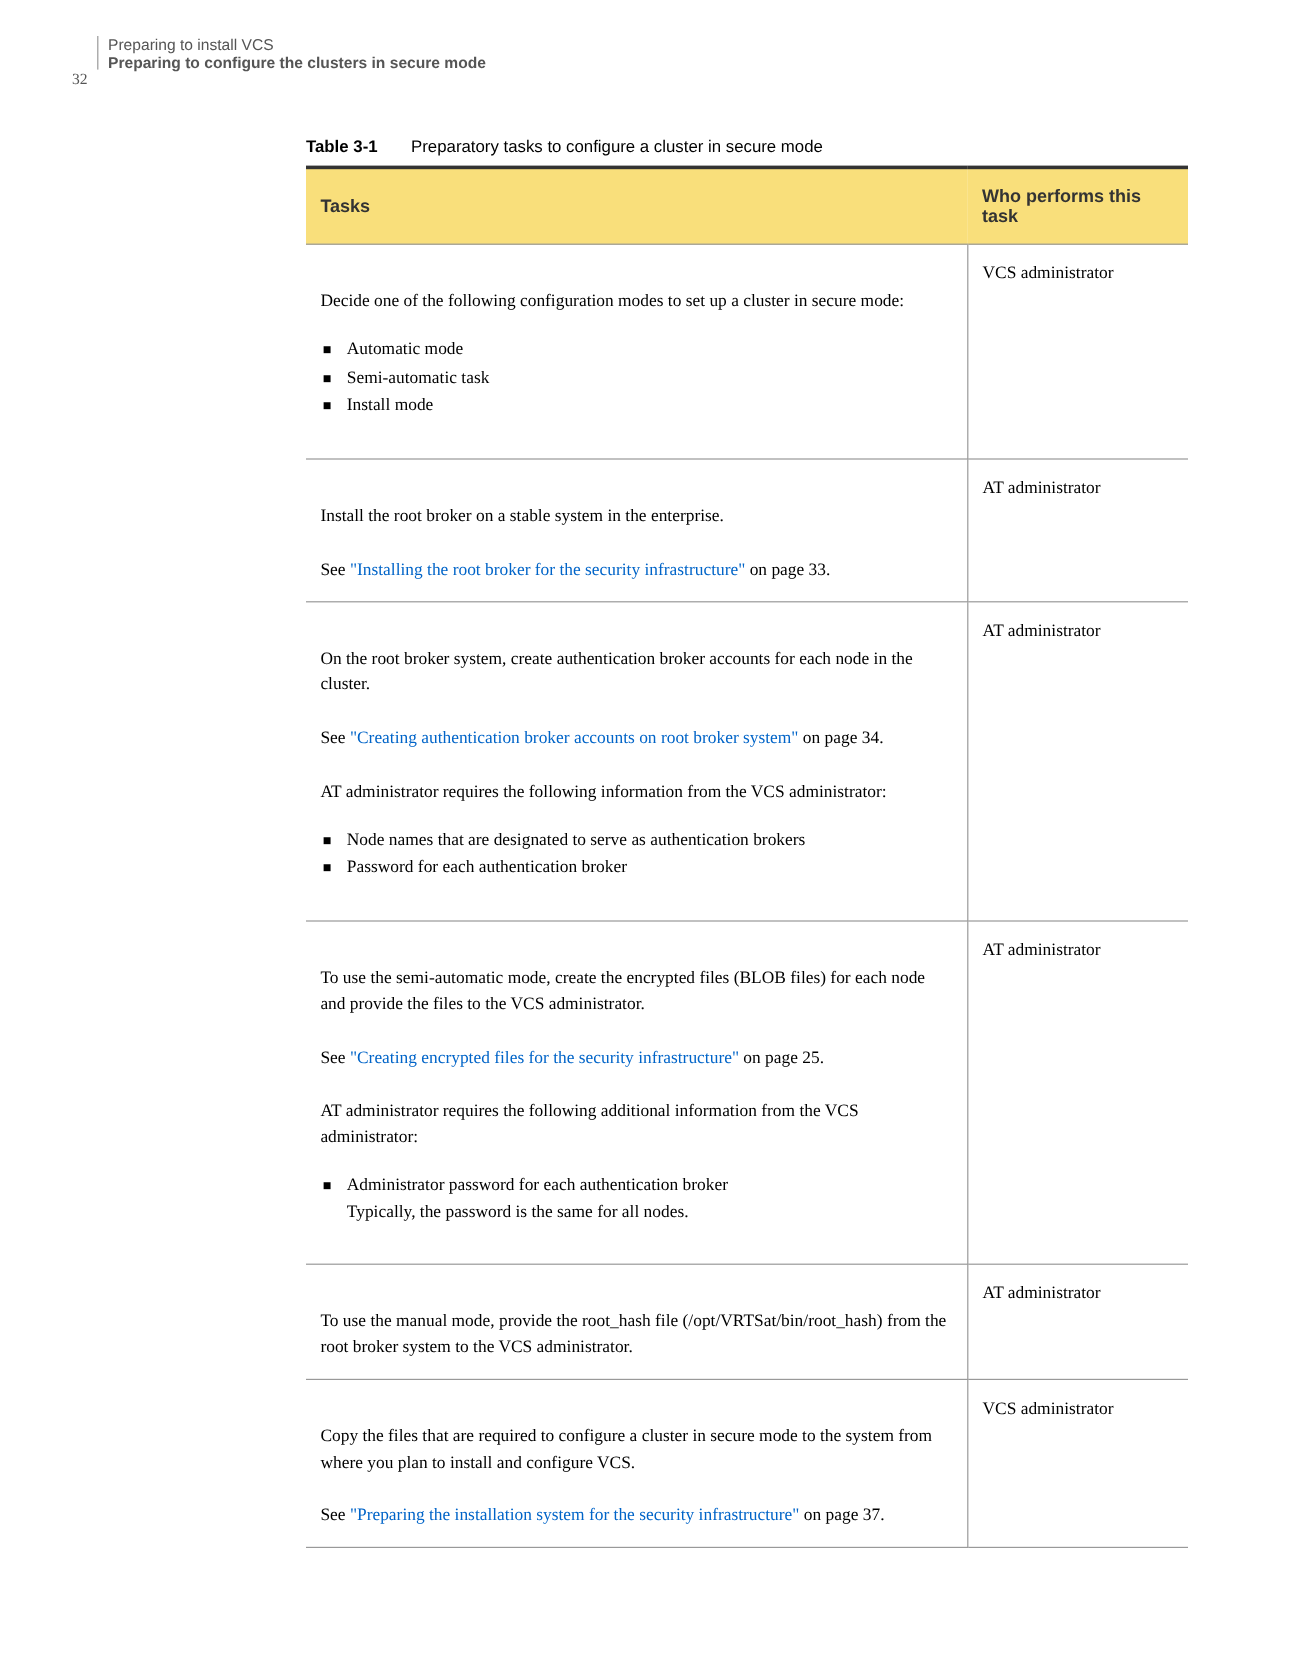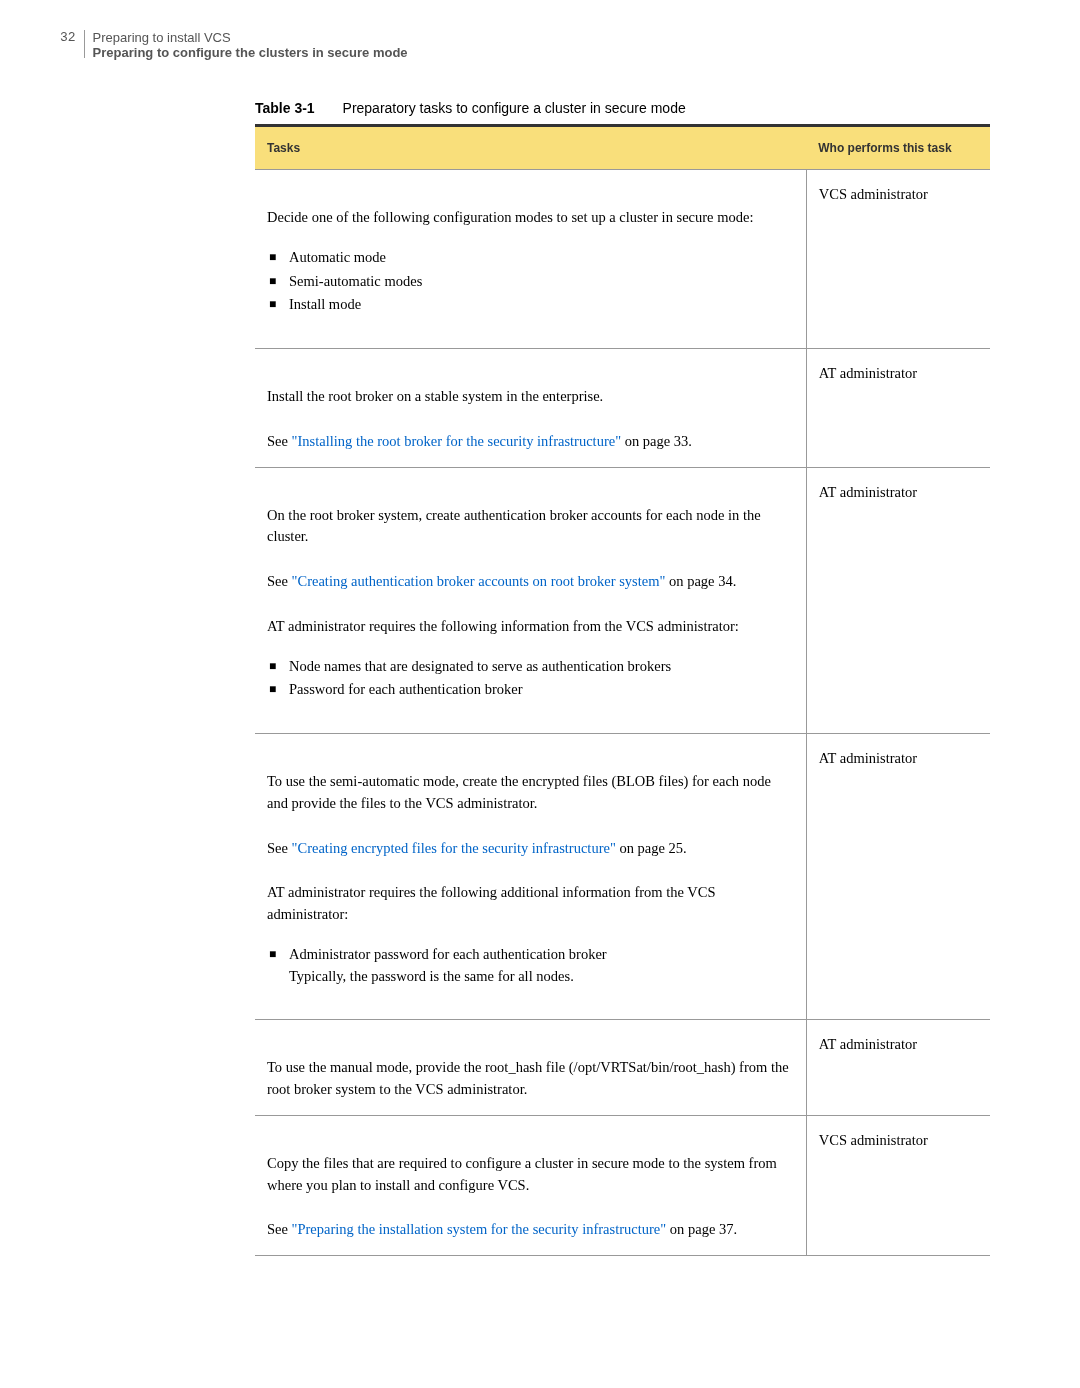--- a/index.html
+++ b/index.html
@@ -20,21 +20,22 @@
     .page-header {
       display: flex;
       align-items: flex-start;
       font-size: 13px;
       color: #555;
       margin-bottom: 40px;
     }
     
     .page-number {
       margin-right: 8px;
-      font-family: Liberation Mono, monospace;
+      font-family: Liberation Serif, serif;
+      margin-top: 28px;
     }
     
     .header-divider {
       width: 1px;
       height: 28px;
       background: #999;
       margin-right: 8px;
     }
     
     .header-text {
@@ -71,21 +72,21 @@
       border-collapse: collapse;
       width: 100%;
     }
     
     thead th {
       background-color: #F9DF7B;
       text-align: left;
       padding: 14px 12px;
       font-family: Arial, sans-serif;
       font-weight: bold;
-      font-size: 12px;
+      font-size: 15px;
       color: #333;
       border-top: 3px solid #333;
       border-bottom: 1px solid #999;
     }
     
     thead th:first-child {
       width: 75%;
     }
     
     tbody td {
@@ -160,21 +161,21 @@
         <th>Tasks</th>
         <th>Who performs this task</th>
       </tr>
     </thead>
     <tbody>
       <tr>
         <td>
           <div class="para">Decide one of the following configuration modes to set up a cluster in secure mode:</div>
           <ul>
             <li>Automatic mode</li>
-            <li>Semi-automatic modes</li>
+            <li>Semi-automatic task</li>
             <li>Install mode</li>
           </ul>
         </td>
         <td>VCS administrator</td>
       </tr>
 
       <tr>
         <td>
           <div class="para">Install the root broker on a stable system in the enterprise.</div>
           <div class="para">

